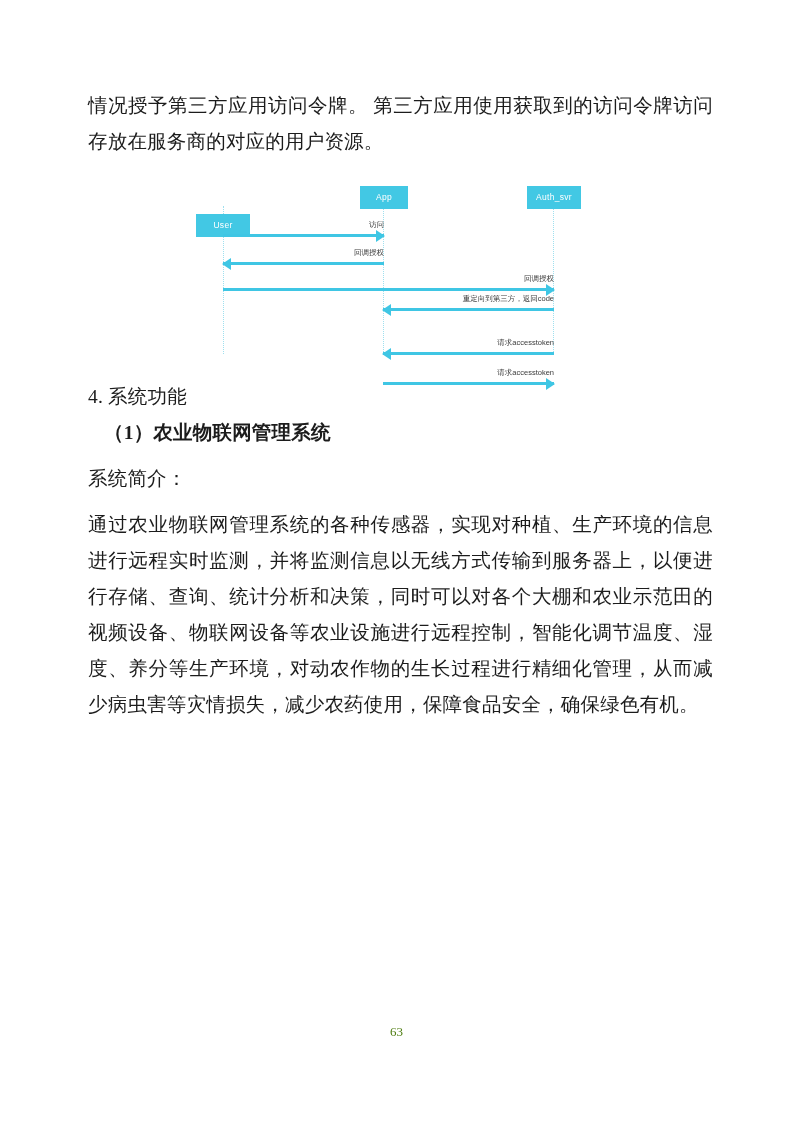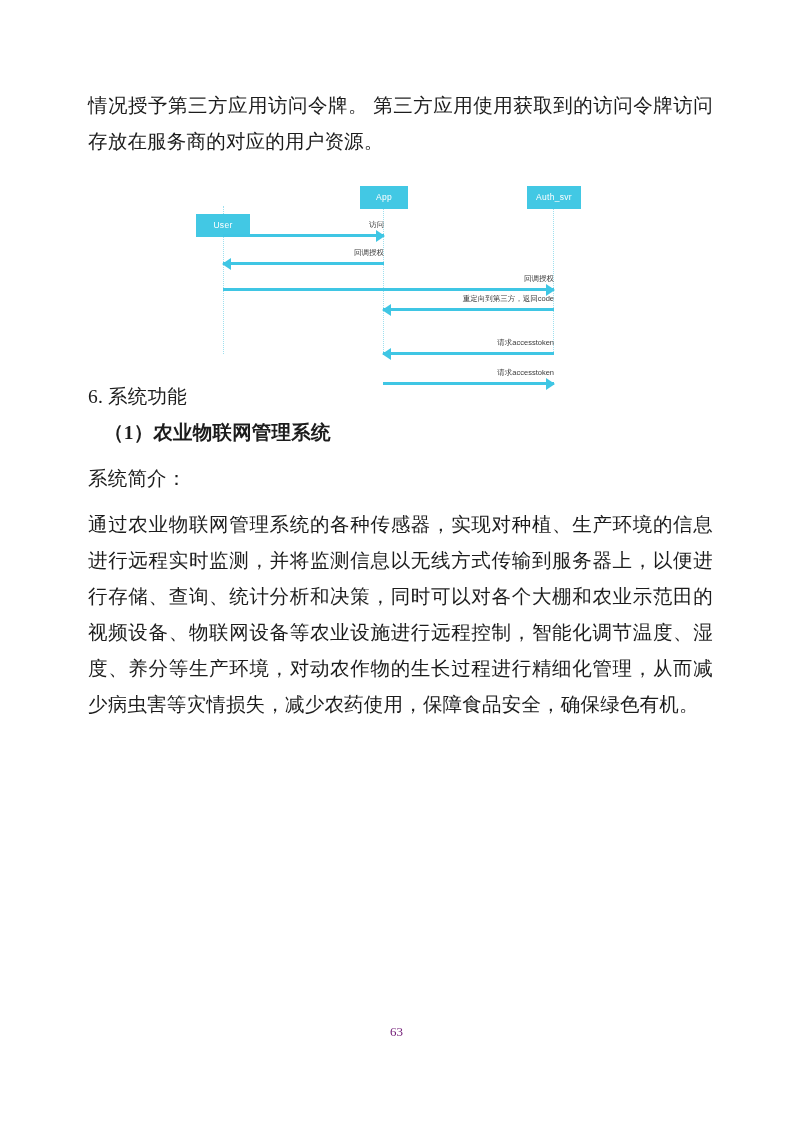--- a/index.html
+++ b/index.html
@@ -119,21 +119,21 @@
 
   
   .page-number {
     position: absolute;
     left: 0;
     right: 0;
     top: 1024px;
     text-align: center;
     font-family: "Liberation Serif", "DejaVu Serif", serif;
     font-size: 13px;
-    color: #701a75;
+    color: #4d7c0f;
   }
 </style>
 </head>
 <body>
 
 <div class="page">
 
   <div class="body-block" style="top: 88px;">
     <p class="para">情况授予第三方应用访问令牌。 第三方应用使用获取到的访问令牌访问存放在服务商的对应的用户资源。</p>
   </div>
@@ -186,21 +186,21 @@
 
     <div class="sd-msg rtl" style="left: 197px; width: 171px; top: 164px;">
       <div class="sd-line"></div>
       <div class="sd-arrow"></div>
       <div class="sd-label">请求accesstoken</div>
     </div>
 
   </div>
 
   <div class="body-block" style="top: 379px;">
-    <p class="para nojust">6. 系统功能</p>
+    <p class="para nojust">4. 系统功能</p>
   </div>
 
   <div class="body-block" style="top: 415px; left: 104px; font-weight: bold;">
     <p class="para nojust">（1）农业物联网管理系统</p>
   </div>
 
   <div class="body-block" style="top: 461px;">
     <p class="para nojust">系统简介：</p>
   </div>
 

